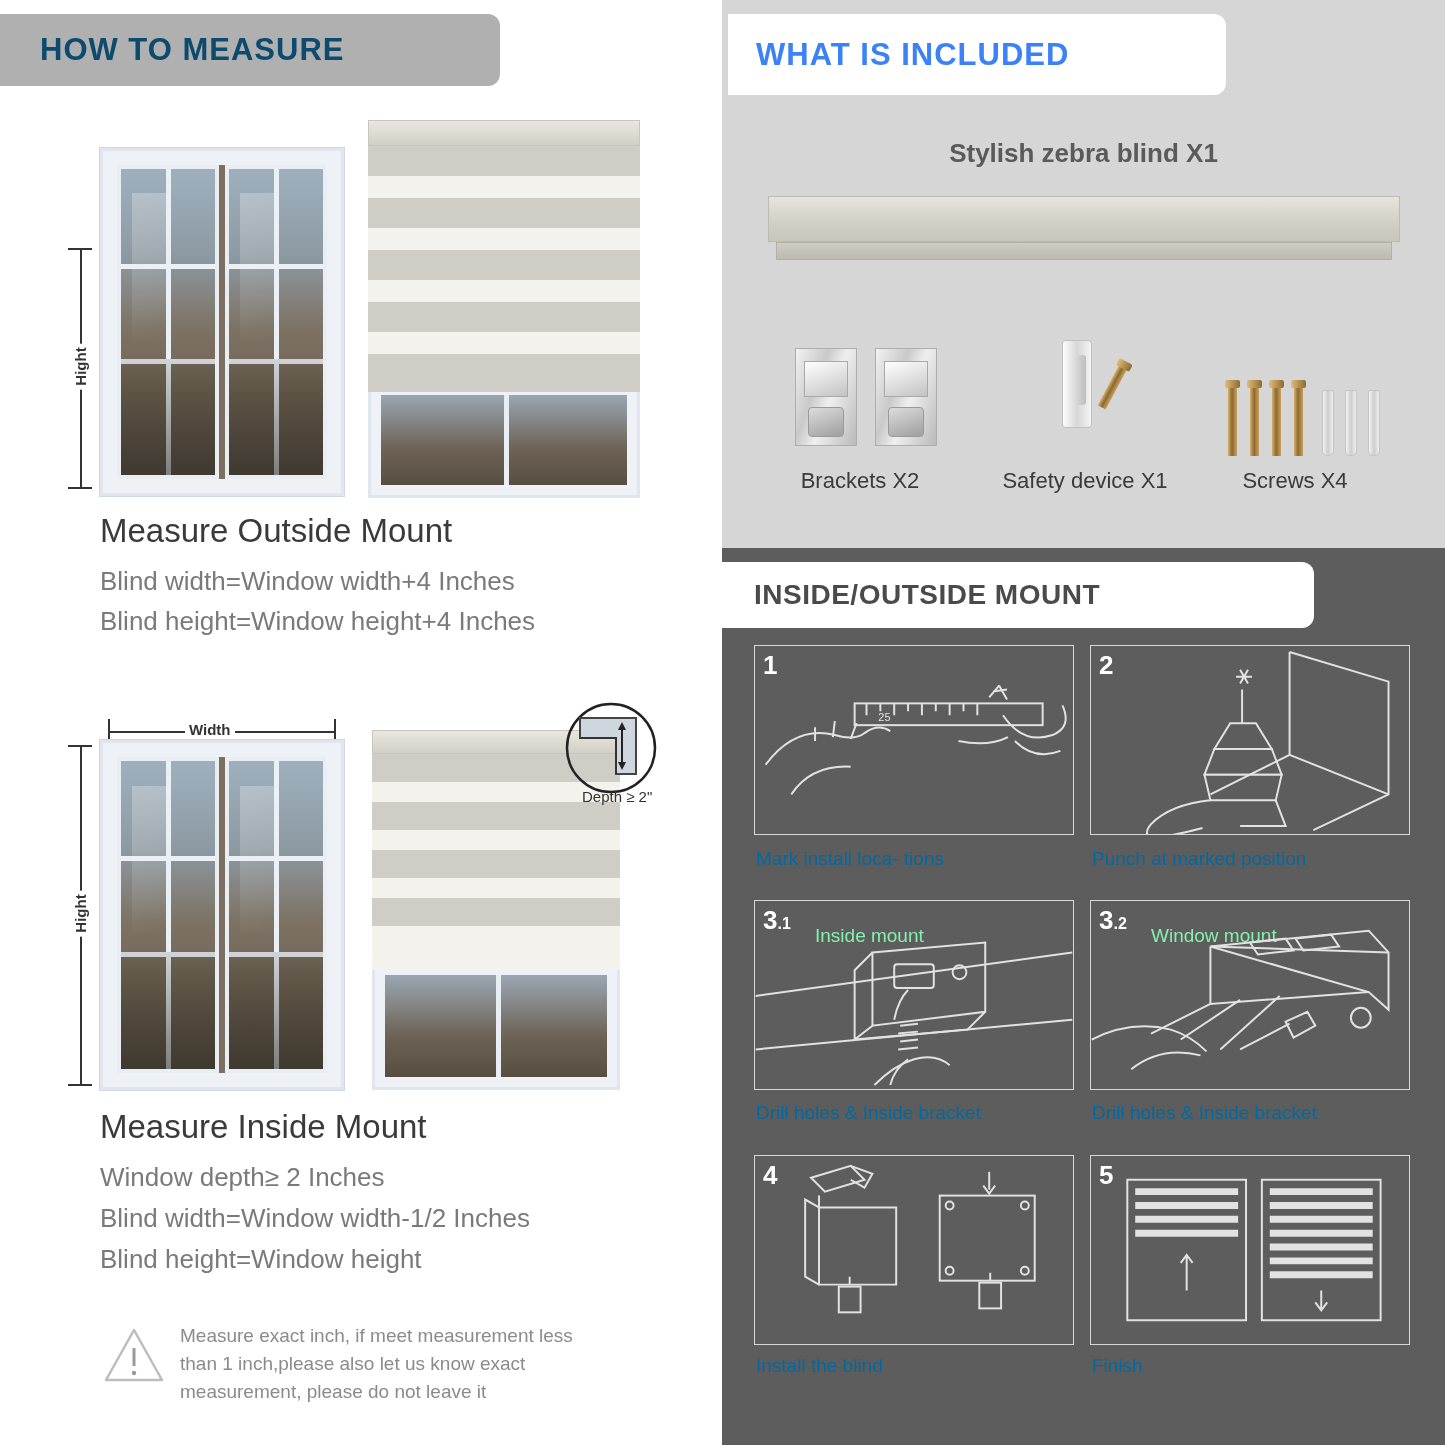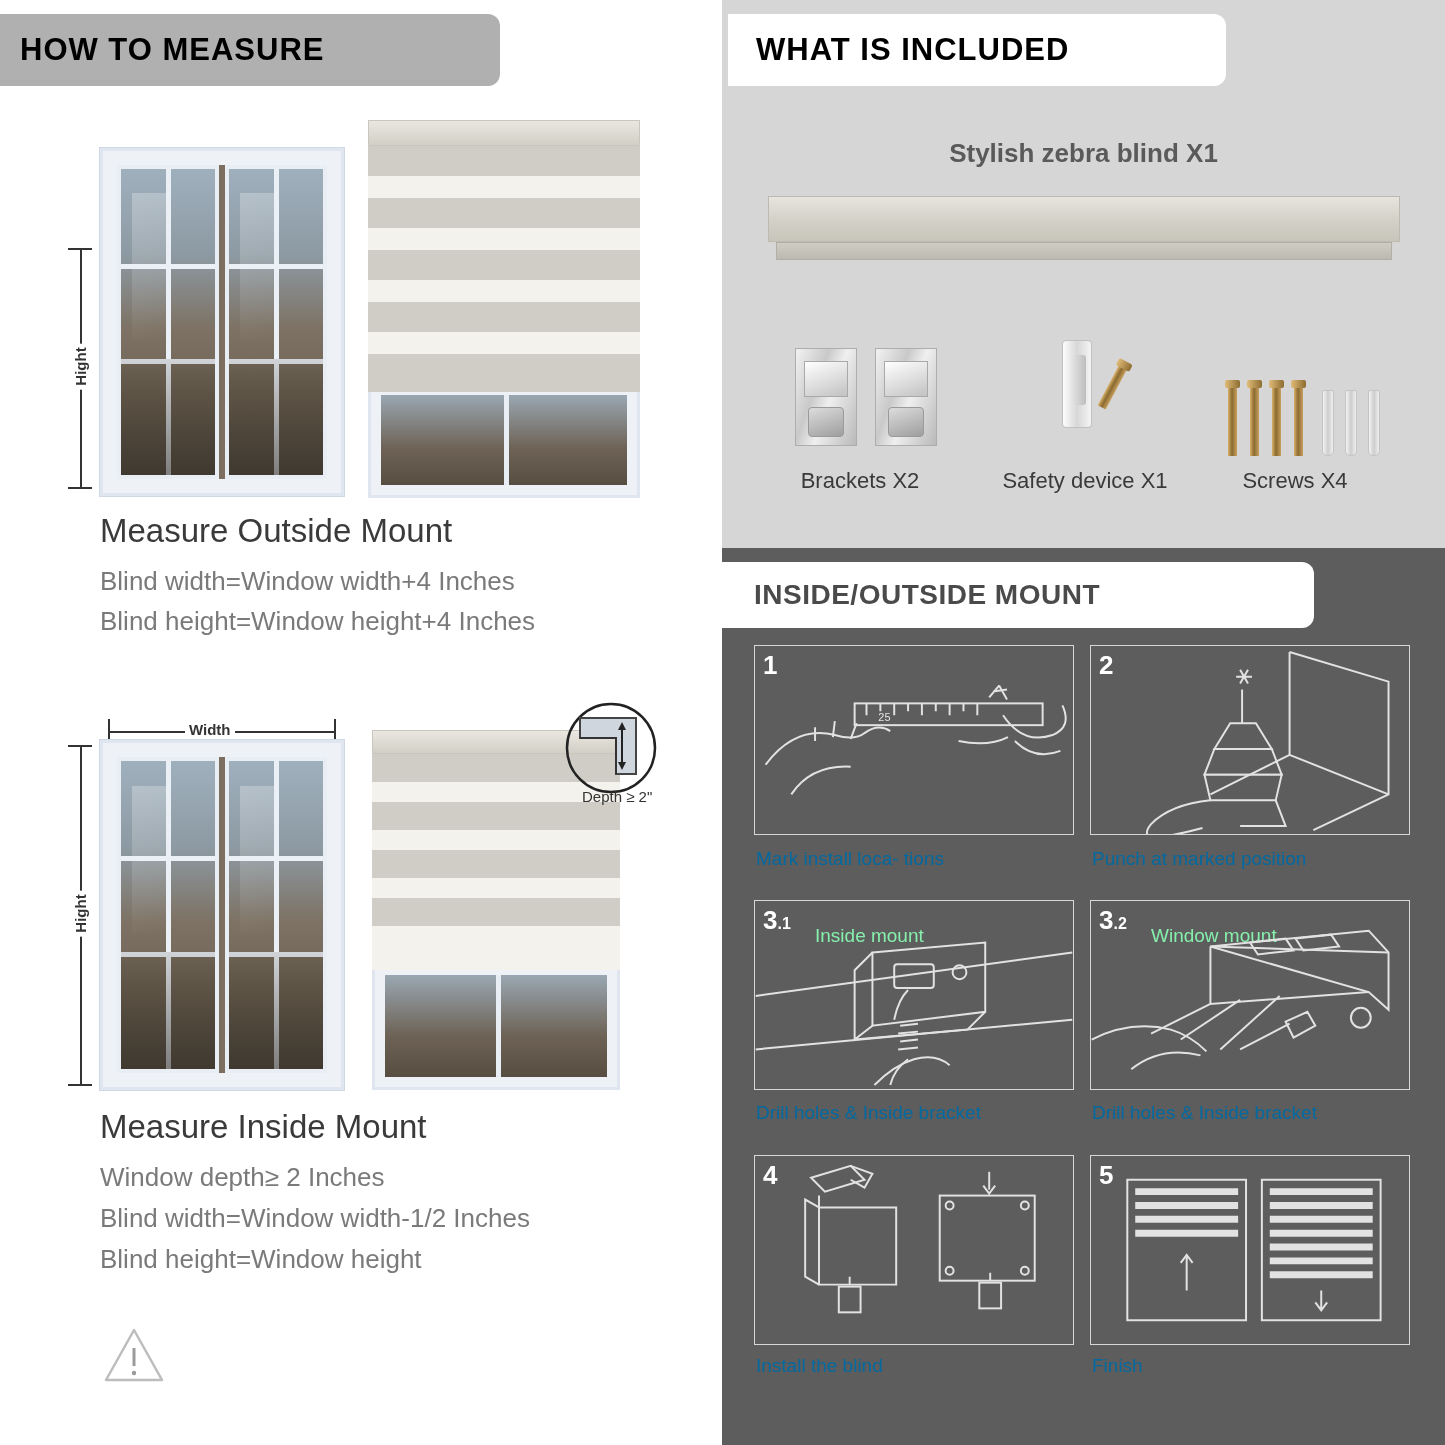--- a/index.html
+++ b/index.html
@@ -13,26 +13,26 @@
   .page { position:relative; width:1445px; height:1445px; }
 
   
   .left-panel {
     position:absolute; left:0; top:0; width:712px; height:1445px;
     background:#ffffff;
   }
   .banner {
     position:absolute;
     background:#b0b0b0;
-    color:#000000;
+    color:#0c4a6e;
     font-size:31px;
     font-weight:bold;
     letter-spacing:1px;
     display:flex; align-items:center;
-    padding-left:20px;
+    padding-left:40px;
     border-radius:0 12px 12px 0;
   }
   #howto-banner { left:0; top:14px; width:500px; height:72px; }
 
   
   .diagram { position:absolute; }
 
   .dim-label {
     position:absolute; font-size:15px; color:#333; font-weight:bold;
     background:#fff; padding:0 4px;
@@ -102,22 +102,22 @@
   .note {
     position:absolute; font-size:19px; color:#8b8b8b; line-height:28px;
   }
 
   
   .right-top {
     position:absolute; left:722px; top:0; width:723px; height:548px;
     background:#d6d6d6;
   }
   #included-banner {
-    position:absolute; left:728px; top:14px; width:498px; height:72px;
-    background:#ffffff; color:#000000;
+    position:absolute; left:728px; top:14px; width:498px; height:81px;
+    background:#ffffff; color:#3b82f6;
     border-radius:0 12px 12px 0;
     font-size:31px; font-weight:bold; letter-spacing:1px;
     display:flex; align-items:center; padding-left:28px;
   }
   .incl-title {
     position:absolute; left:722px; top:138px; width:723px;
     text-align:center; font-size:26px; font-weight:bold; color:#5a5a5a;
   }
   .headrail {
     position:absolute; left:768px; top:196px; width:632px; height:66px;
@@ -333,20 +333,25 @@
     <div class="heading" style="left:100px;top:1108px;">Measure Inside Mount</div>
     <div class="bodyline" style="left:100px;top:1162px;">Window depth≥ 2 Inches</div>
     <div class="bodyline" style="left:100px;top:1203px;">Blind width=Window width-1/2 Inches</div>
     <div class="bodyline" style="left:100px;top:1244px;text-align:right;">Blind height=Window height</div>
 
     <svg style="position:absolute;left:102px;top:1324px;width:64px;height:62px;" viewBox="0 0 64 62">
       <polygon points="32,6 60,56 4,56" fill="none" stroke="#bdbdbd" stroke-width="2.5" stroke-linejoin="round"></polygon>
       <line x1="32" y1="24" x2="32" y2="42" stroke="#9a9a9a" stroke-width="3"></line>
       <circle cx="32" cy="49" r="2.2" fill="#9a9a9a"></circle>
     </svg>
+    <div class="note" style="left:180px;top:1322px;width:460px;">
+      <div>Measure exact inch, if meet measurement less</div>
+      <div>than 1 inch,please also let us know exact</div>
+      <div>measurement, please do not leave it</div>
+    </div>
   </div>
 
   <div class="right-top"></div>
   <div id="included-banner">WHAT IS INCLUDED</div>
 
   <div class="incl-title">Stylish zebra blind X1</div>
 
   <div class="headrail">
     <div class="top"></div>
     <div class="bot"></div>

